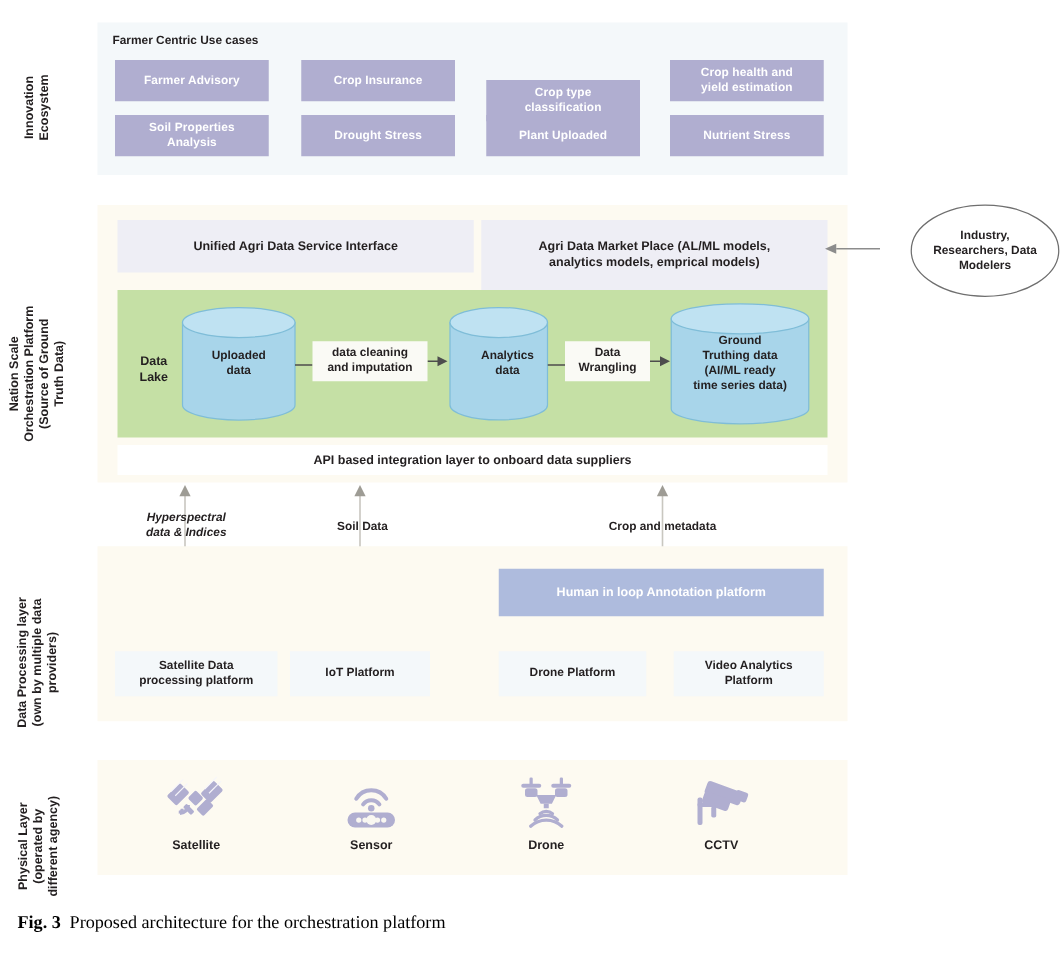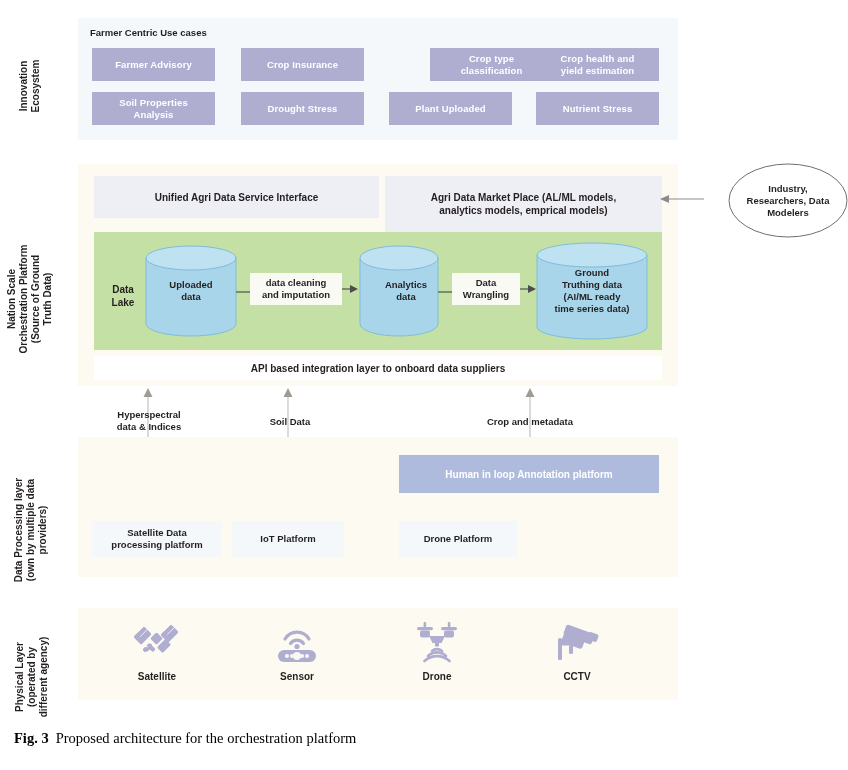--- a/index.html
+++ b/index.html
@@ -197,21 +197,21 @@
   <div class="band band-innovation">
     <div class="sec-title">Farmer Centric Use cases</div>
   </div>
 
   <div class="usecase" style="left:92px;top:48px;">
       <span style="white-space:pre-line">Farmer Advisory</span>
     </div>
   <div class="usecase" style="left:241px;top:48px;">
       <span style="white-space:pre-line">Crop Insurance</span>
     </div>
-  <div class="usecase" style="left:389px;top:48px;margin-left:41px;">
+  <div class="usecase" style="left:389px;top:64px;">
       <span style="white-space:pre-line">Crop type
 classification</span>
     </div>
   <div class="usecase" style="left:536px;top:48px;">
       <span style="white-space:pre-line">Crop health and
 yield estimation</span>
     </div>
 
   <div class="usecase" style="left:92px;top:92px;">
       <span style="white-space:pre-line">Soil Properties
@@ -327,21 +327,21 @@
   </svg>
   <svg class="hsvg" style="left:282px;top:388px;" width="12" height="52">
     <line x1="6" y1="52" x2="6" y2="8" stroke="#c9c7c0" stroke-width="1.3"></line>
     <polygon points="6,0 1.5,9 10.5,9" fill="#9e9c95"></polygon>
   </svg>
   <svg class="hsvg" style="left:524px;top:388px;" width="12" height="52">
     <line x1="6" y1="52" x2="6" y2="8" stroke="#c9c7c0" stroke-width="1.3"></line>
     <polygon points="6,0 1.5,9 10.5,9" fill="#9e9c95"></polygon>
   </svg>
 
-  <div class="dpl-lbl" style="left:93px;top:409px;width:112px;">
+  <div class="dpl-lbl" style="left:93px;top:409px;width:112px;font-style:italic;">
     <span style="white-space:pre-line">Hyperspectral
 data &amp; Indices</span>
   </div>
   <div class="dpl-lbl" style="left:234px;top:416px;width:112px;">
     <span style="white-space:pre-line">Soil Data</span>
   </div>
   <div class="dpl-lbl" style="left:474px;top:416px;width:112px;">
     <span style="white-space:pre-line">Crop and metadata</span>
   </div>
 
@@ -359,20 +359,24 @@
 
   <div class="platbox" style="left:92px;top:521px;width:130px;">
     <span style="white-space:pre-line">Satellite Data
 processing platform</span>
   </div>
   <div class="platbox" style="left:232px;top:521px;width:112px;">
     <span style="white-space:pre-line">IoT Platform</span>
   </div>
   <div class="platbox" style="left:399px;top:521px;width:118px;">
     <span style="white-space:pre-line">Drone Platform</span>
+  </div>
+  <div class="platbox" style="left:539px;top:521px;width:120px;">
+    <span style="white-space:pre-line">Video Analytics
+Platform</span>
   </div>
 
   <div class="band band-phys"></div>
 
   <div class="dev" style="left:97px;top:618px;">
     <div class="ico">
       <svg width="48" height="46" viewBox="0 0 48 46">
         <g fill="#b0aed0">
           <rect x="2" y="10" width="15" height="11" rx="1.5" transform="rotate(-45 9.5 15.5)"></rect>
           <rect x="29" y="8" width="15" height="11" rx="1.5" transform="rotate(-45 36.5 13.5)"></rect>

